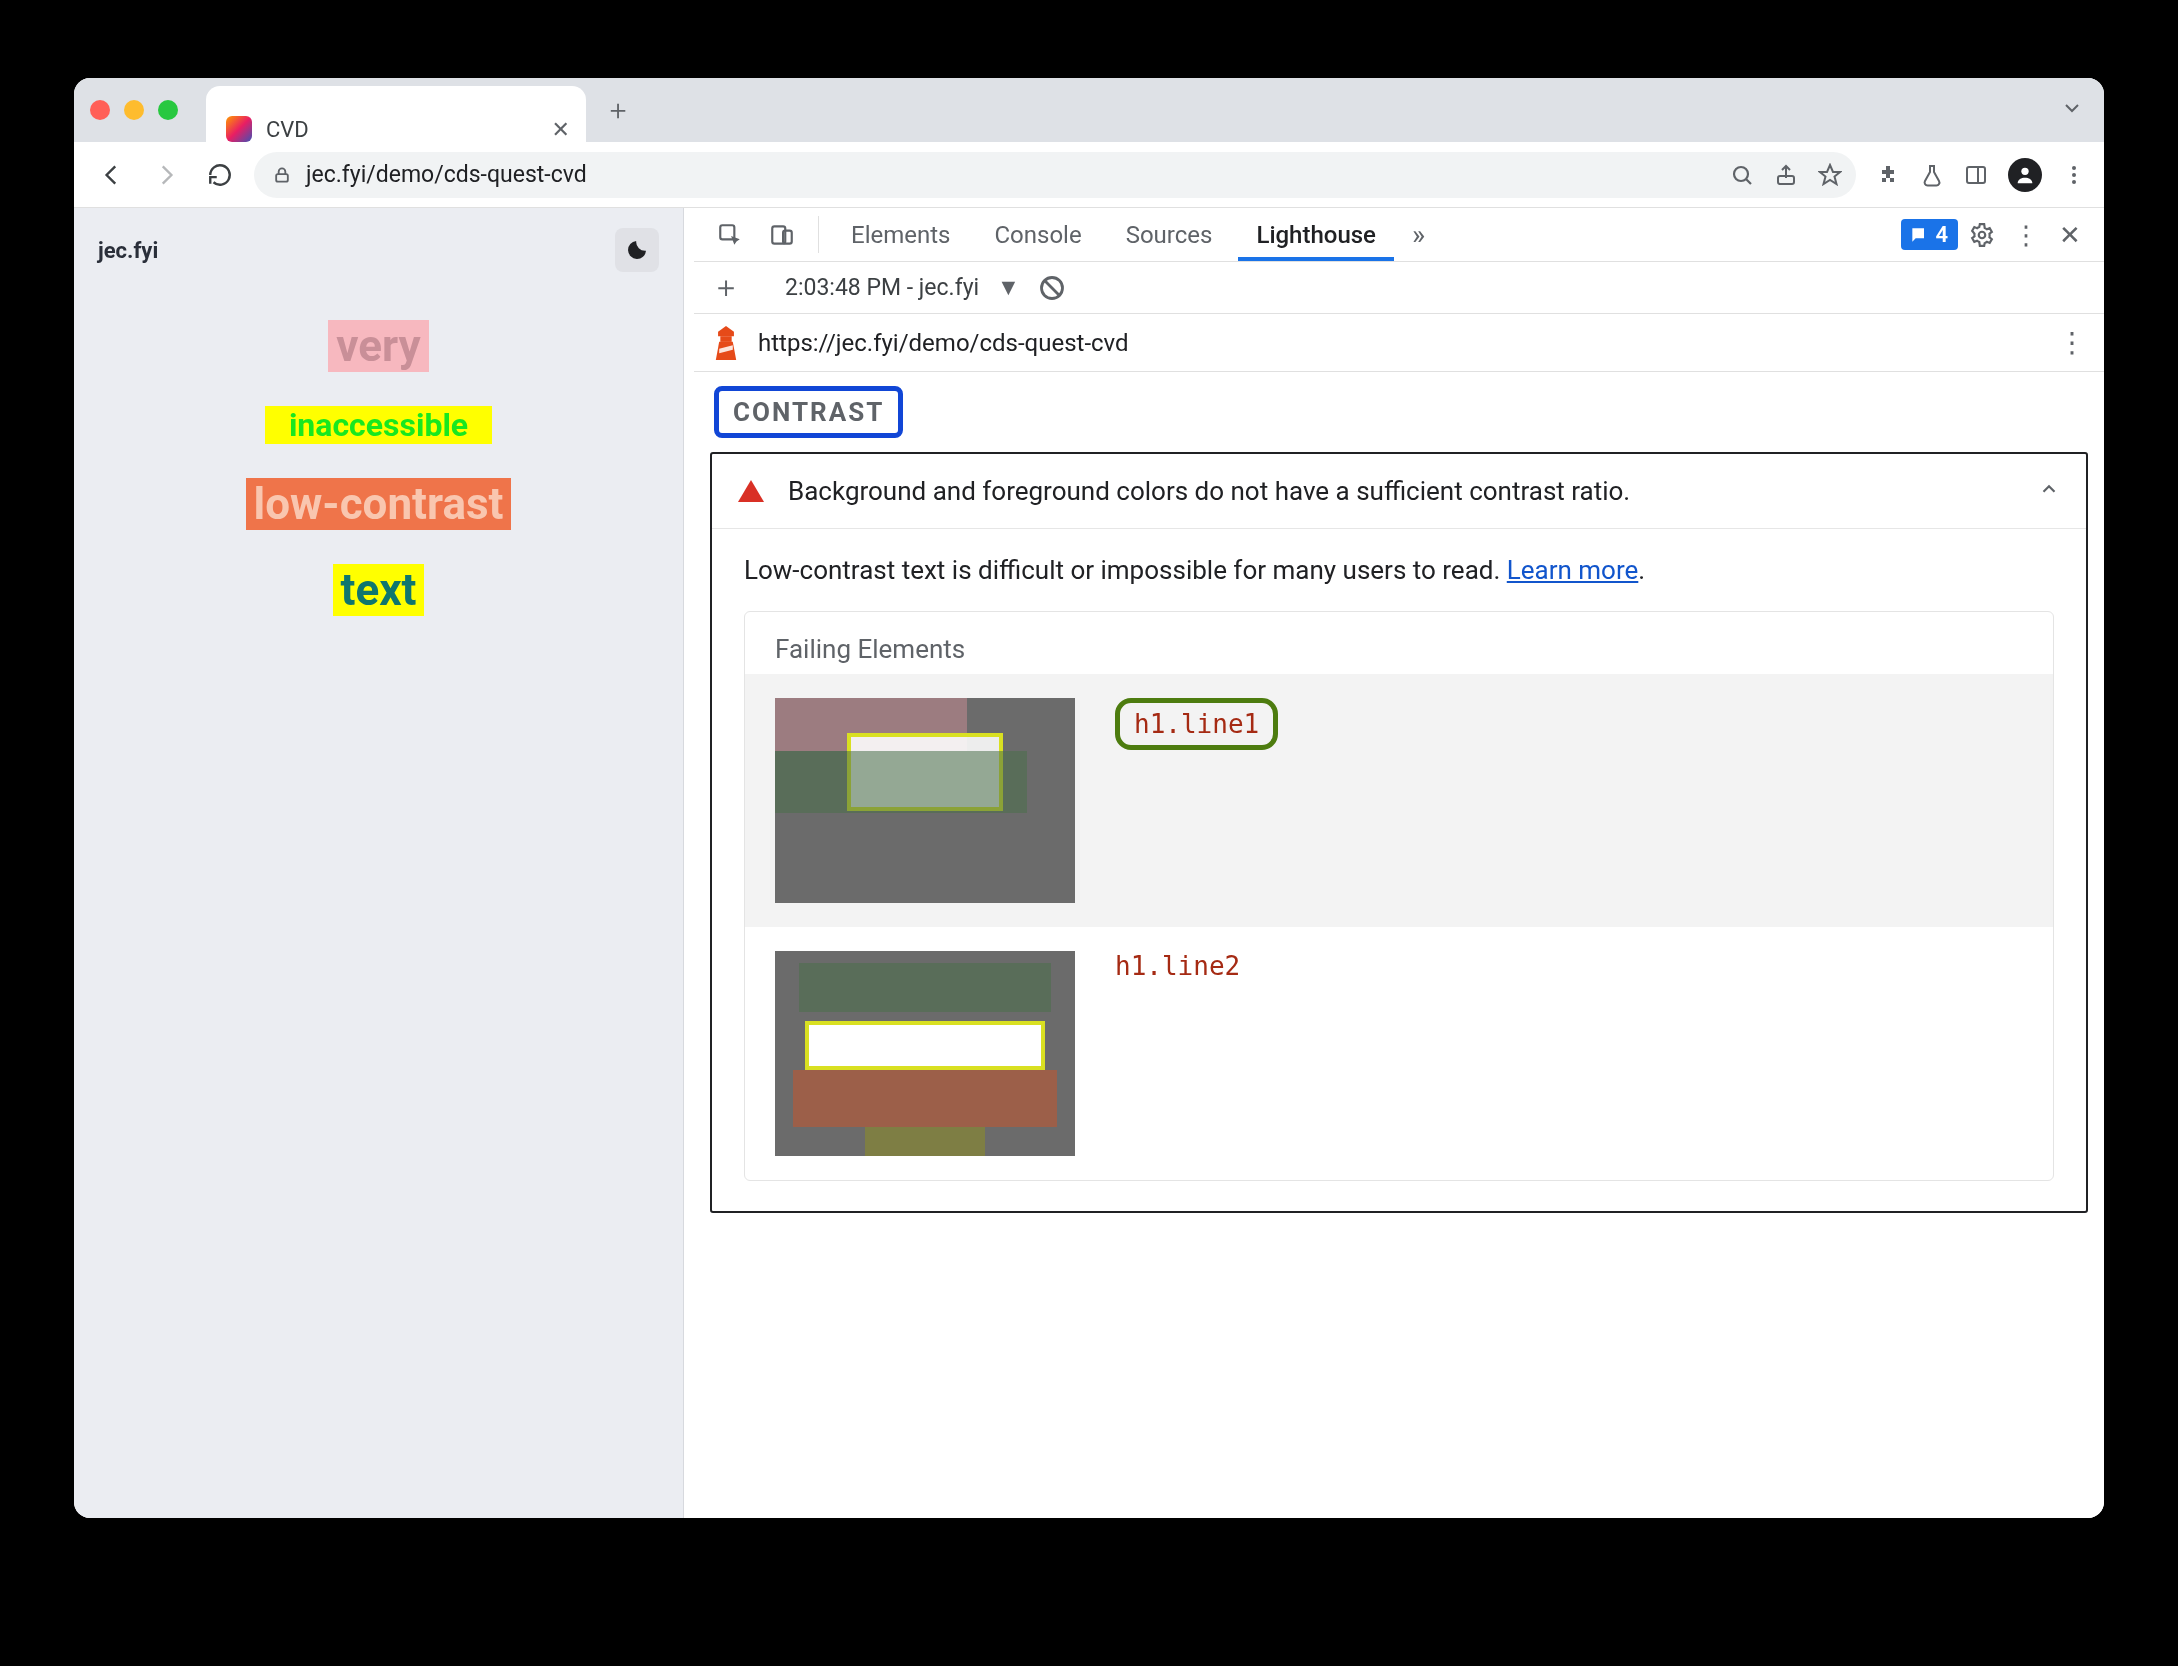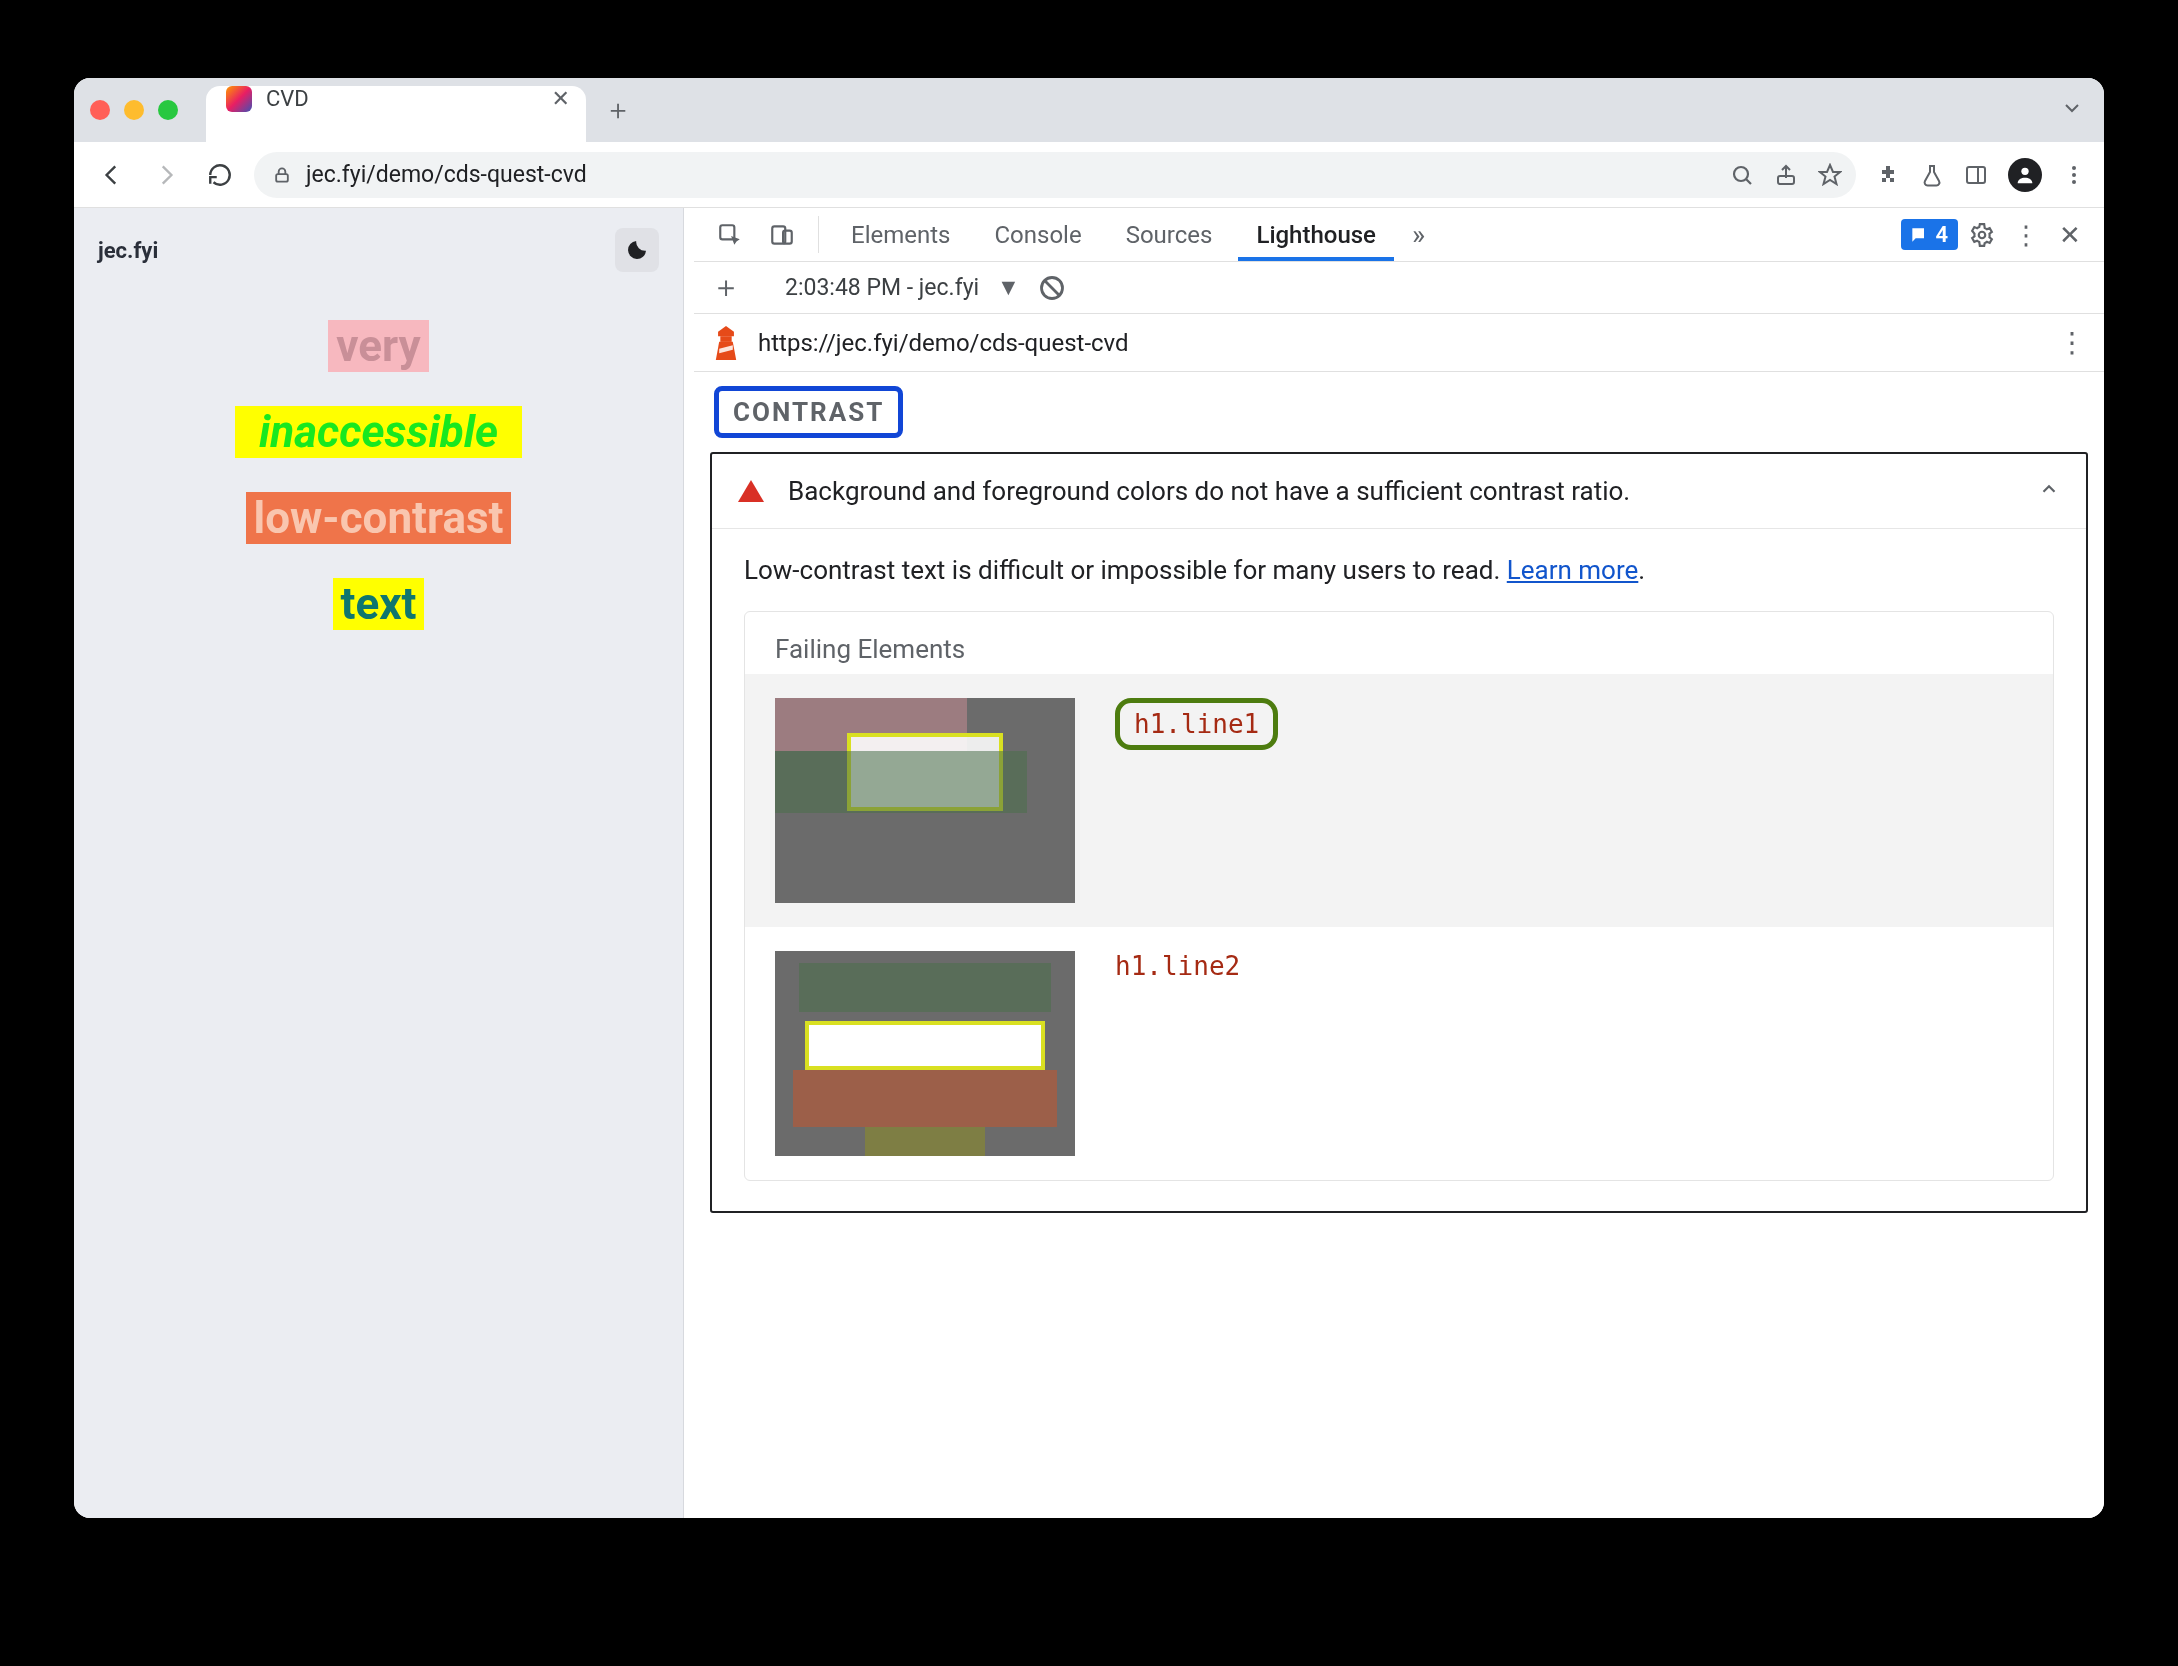--- a/index.html
+++ b/index.html
@@ -8,21 +8,21 @@
 
   
   .stage { width:2178px; height:1666px; display:flex; align-items:flex-start; justify-content:center; padding:78px 0 0; }
   .chrome { width:2030px; height:1440px; background:#fff; border-radius:16px; box-shadow:0 18px 50px rgba(0,0,0,.45); overflow:hidden; display:flex; flex-direction:column; }
 
   
   .tabstrip { height:64px; background:#dee1e6; display:flex; align-items:flex-end; padding:0 20px 0 16px; position:relative; }
   .traffic { display:flex; gap:14px; align-items:center; height:100%; margin-right:28px; }
   .tl { width:20px; height:20px; border-radius:50%; }
   .tl.r{background:#ff5f57;} .tl.y{background:#febc2e;} .tl.g{background:#28c840;}
-  .tab { background:#fff; height:56px; min-width:380px; border-radius:14px 14px 0 0; display:flex; align-items:flex-start; padding:0 16px 0 20px; gap:14px; font-size:22px; color:#3c4043; }
+  .tab { background:#fff; height:56px; min-width:380px; border-radius:14px 14px 0 0; display:flex; align-items:flex-end; padding:0 16px 0 20px; gap:14px; font-size:22px; color:#3c4043; }
   .favicon { width:26px; height:26px; border-radius:6px; background:linear-gradient(135deg,#ff9a00,#e91e63 50%,#3f51b5); }
   .tab .title { flex:1; }
   .tab .x { font-size:22px; color:#5f6368; cursor:pointer; }
   .newtab { width:44px; height:44px; display:flex; align-items:center; justify-content:center; font-size:28px; color:#5f6368; margin-left:10px; align-self:center; }
   .tabstrip .spacer { flex:1; }
   .winmenu { font-size:20px; color:#5f6368; align-self:center; }
 
   
   .toolbar { height:66px; background:#fff; border-bottom:1px solid #e0e0e0; display:flex; align-items:center; padding:0 18px; gap:14px; }
   .tbtn { width:40px; height:40px; display:flex; align-items:center; justify-content:center; color:#5f6368; border-radius:50%; }
@@ -39,21 +39,21 @@
 
   
   .content { flex:1; display:flex; min-height:0; }
   .page { width:610px; background:#ebedf2; border-right:1px solid #d7d9de; padding:20px 0 0; position:relative; }
   .page-head { display:flex; justify-content:space-between; align-items:center; padding:0 24px; }
   .page-head .name { font-size:22px; font-weight:700; color:#2a2f3a; }
   .theme-tgl { width:44px; height:44px; background:#e0e1e6; border-radius:8px; display:flex; align-items:center; justify-content:center; font-size:22px; }
 
   .demo { margin-top:48px; display:flex; flex-direction:column; align-items:center; gap:34px; font-weight:700; }
   .line1 { background:#f7b8bf; color:#c98f98; font-size:44px; padding:0 8px; }
-  .line2 { background:#ffff00; color:#18e81f; font-size:44px; padding:0 24px;font-style:italic; }
+  .line2 { background:#ffff00; color:#18e81f; font-size:32px; padding:0 24px; }
   .line3 { background:#ef744a; color:#f9c6af; font-size:44px; padding:0 8px; }
   .line4 { background:#ffff00; color:#0f766e; font-size:44px; padding:0 8px; }
 
   
   .devtools { flex:1; display:flex; flex-direction:column; background:#fff; min-width:0;margin-left:10px; }
   .dt-tabs { height:54px; border-bottom:1px solid #e0e0e0; display:flex; align-items:stretch; padding:0 10px 0 14px; gap:8px; }
   .dt-iconbtn { width:44px; display:flex; align-items:center; justify-content:center; color:#5f6368; }
   .dt-iconbtn svg{width:26px;height:26px;}
   .dt-sep { width:1px; background:#e0e0e0; margin:8px 6px; }
   .dt-tab { display:flex; align-items:center; padding:0 18px; font-size:24px; color:#5f6368; cursor:pointer; }

